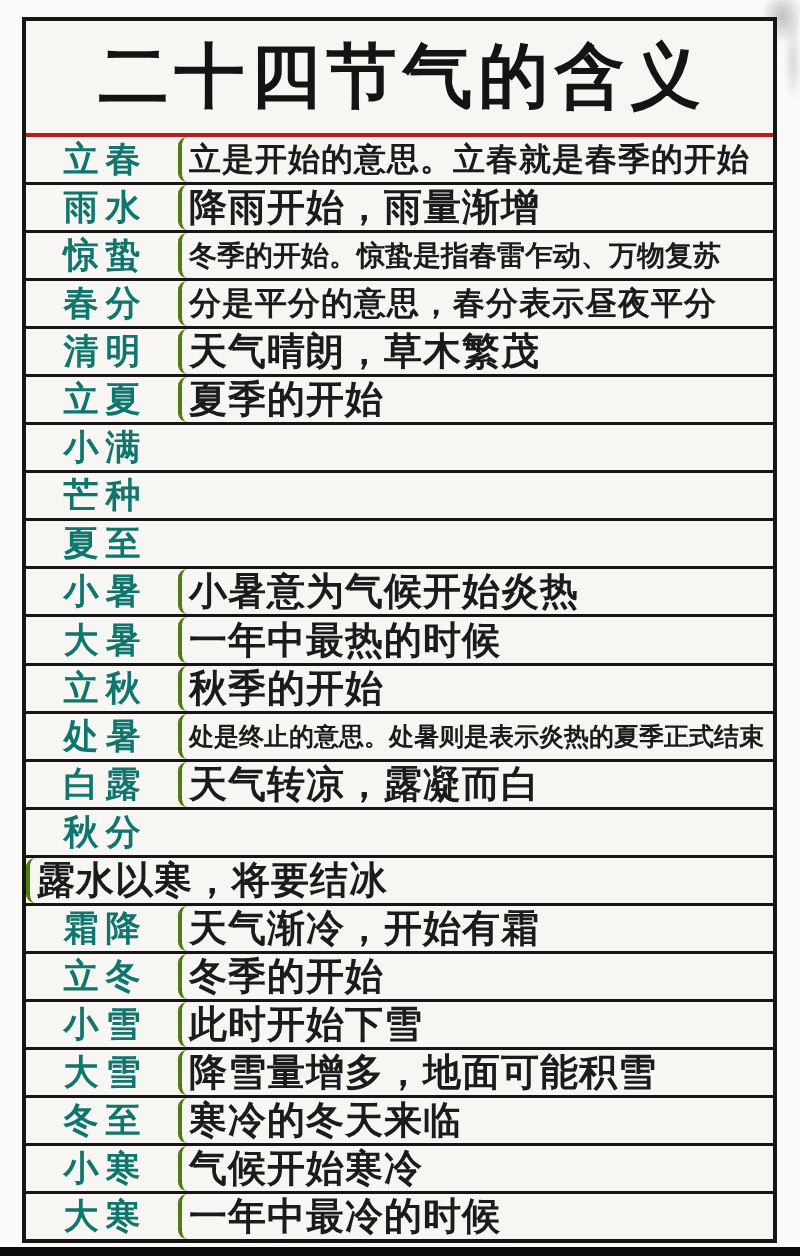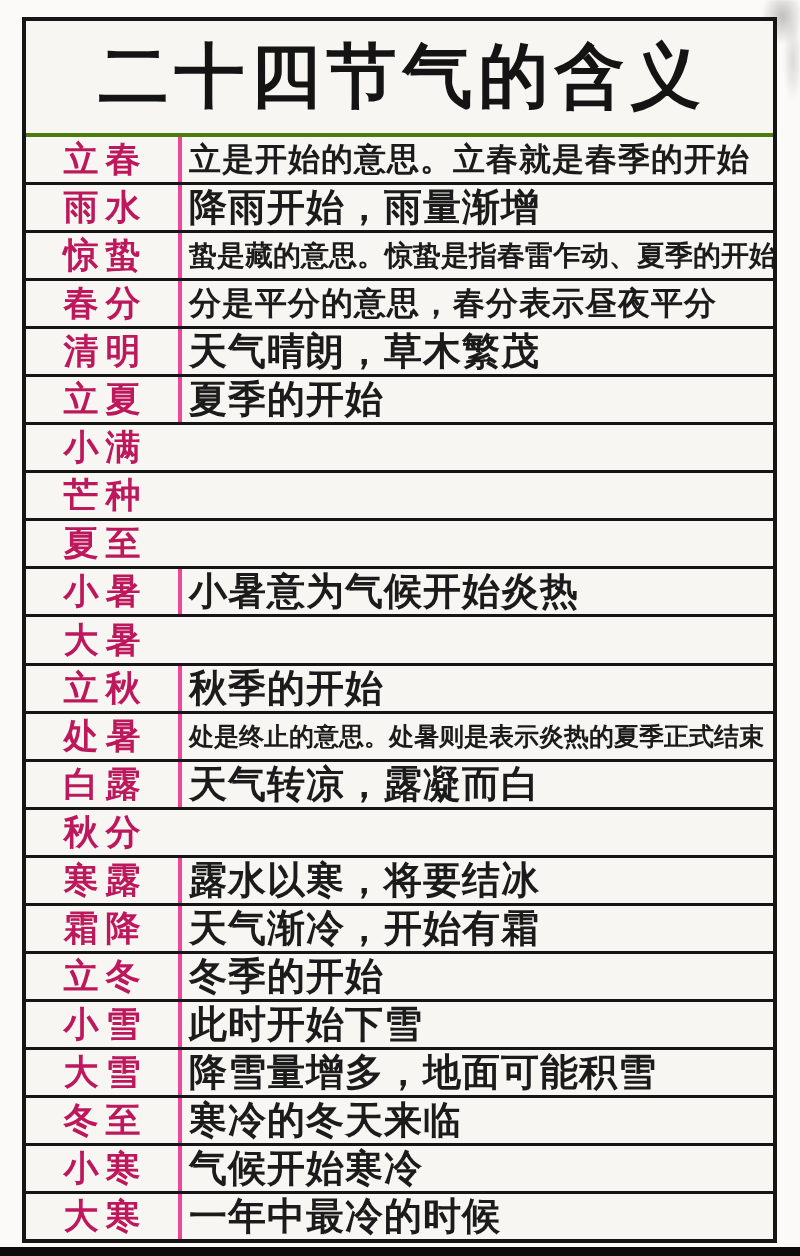--- a/index.html
+++ b/index.html
@@ -35,21 +35,21 @@
     height: 1226px;
     box-sizing: border-box;
     border: 4px solid #161616;
     background: #f7f6f3;
     display: flex;
     flex-direction: column;
   }
   .title-row {
     height: 112px;
     flex: 0 0 112px;
-    border-bottom: 4px solid #4d7c0f;
+    border-bottom: 4px solid #b91c1c;
     display: flex;
     align-items: center;
     justify-content: center;
     font-size: 70px;
     font-weight: bold;
     letter-spacing: 6px;
     color: #141414;
     text-indent: 6px;
   }
   .rows {
@@ -68,36 +68,37 @@
   .term {
     flex: 0 0 152px;
     width: 152px;
     display: flex;
     align-items: center;
     justify-content: center;
     font-size: 35px;
     font-weight: bold;
     letter-spacing: 7px;
     text-indent: 7px;
-    color: #be185d;
+    color: #0f766e;
     white-space: nowrap;
   }
   .desc {
     flex: 1 1 auto;
-    border-left: 4px solid #ec4899;
+    border-left: 4px solid #4d7c0f;
     display: flex;
     align-items: center;
     padding-left: 7px;
     padding-right: 2px;
     font-size: 38px;
     font-weight: bold;
     letter-spacing: 1px;
     color: #1b1b1b;
     white-space: nowrap;
     overflow: hidden;
+    border-radius: 9px;
   }
   .desc.sz-m  { font-size: 32px; }
   .desc.sz-s  { font-size: 28px; letter-spacing: 0; }
   .desc.sz-xs { font-size: 25px; letter-spacing: 0; }
   .bottom-bar {
     position: absolute;
     left: 0; bottom: 0;
     width: 800px;
     height: 9px;
     background: #0c0c0c;
@@ -117,21 +118,21 @@
     <div class="desc sz-m">立是开始的意思。立春就是春季的开始</div>
   </div>
 
   <div class="row">
     <div class="term">雨水</div>
     <div class="desc">降雨开始，雨量渐增</div>
   </div>
 
   <div class="row">
     <div class="term">惊蛰</div>
-    <div class="desc sz-s">蛰是藏的意思。惊蛰是指春雷乍动、夏季的开始</div>
+    <div class="desc sz-s">冬季的开始。惊蛰是指春雷乍动、万物复苏</div>
   </div>
 
   <div class="row">
     <div class="term">春分</div>
     <div class="desc sz-m">分是平分的意思，春分表示昼夜平分</div>
   </div>
 
   <div class="row">
     <div class="term">清明</div>
     <div class="desc">天气晴朗，草木繁茂</div>
@@ -155,20 +156,21 @@
     <div class="term">夏至</div>
   </div>
 
   <div class="row">
     <div class="term">小暑</div>
     <div class="desc">小暑意为气候开始炎热</div>
   </div>
 
   <div class="row">
     <div class="term">大暑</div>
+    <div class="desc">一年中最热的时候</div>
   </div>
 
   <div class="row">
     <div class="term">立秋</div>
     <div class="desc">秋季的开始</div>
   </div>
 
   <div class="row">
     <div class="term">处暑</div>
     <div class="desc sz-xs">处是终止的意思。处暑则是表示炎热的夏季正式结束</div>
@@ -177,21 +179,20 @@
   <div class="row">
     <div class="term">白露</div>
     <div class="desc">天气转凉，露凝而白</div>
   </div>
 
   <div class="row">
     <div class="term">秋分</div>
   </div>
 
   <div class="row">
-    <div class="term">寒露</div>
     <div class="desc">露水以寒，将要结冰</div>
   </div>
 
   <div class="row">
     <div class="term">霜降</div>
     <div class="desc">天气渐冷，开始有霜</div>
   </div>
 
   <div class="row">
     <div class="term">立冬</div>

